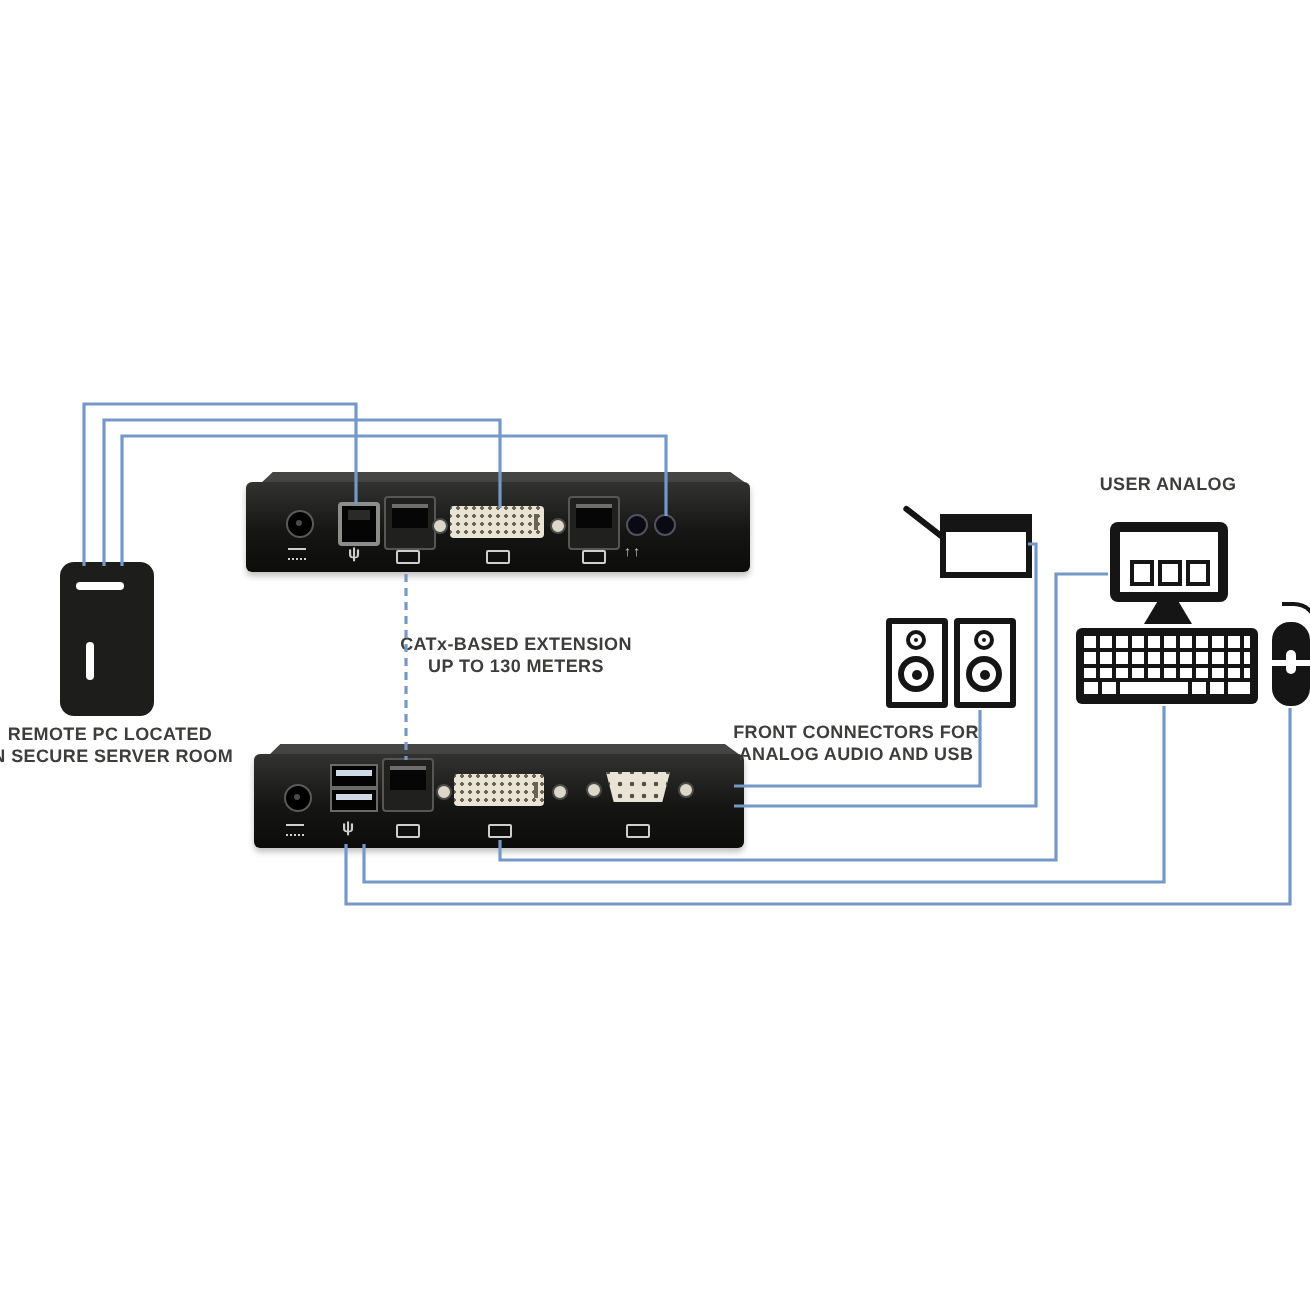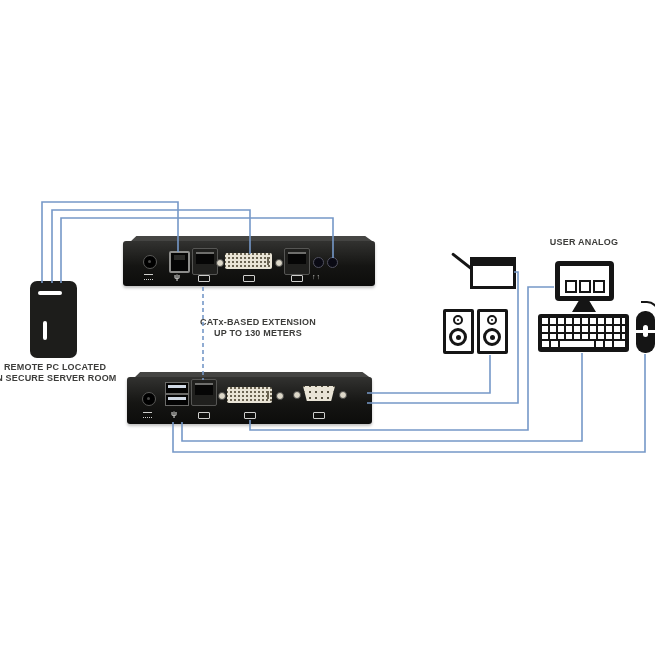--- a/index.html
+++ b/index.html
@@ -127,20 +127,24 @@
     <div class="screw" style="left:166px;top:19px;"></div>
     <div class="db9" style="left:176px;top:14px;"></div>
     <div class="screw" style="left:212px;top:19px;"></div>
     <div class="pmark mark-bars" style="left:16px;top:40px;"></div>
     <div class="pmark mark-psi" style="left:44px;top:38px;">ψ</div>
     <div class="pmark mark-rect" style="left:71px;top:40px;"></div>
     <div class="pmark mark-rect" style="left:117px;top:40px;"></div>
     <div class="pmark mark-rect" style="left:186px;top:40px;"></div>
   </div>
 
+  <div class="lbl" style="left:363px;top:361px;width:130px;">
+    <div>FRONT CONNECTORS FOR</div>
+    <div>ANALOG AUDIO AND USB</div>
+  </div>
 
   <div class="lbl" style="left:529px;top:237px;width:110px;">USER ANALOG</div>
 
   <div class="stylus"></div>
   <div class="tablet">
     <div class="bar"></div>
   </div>
 
   <div class="speaker" style="left:443px;top:309px;">
     <div class="tweet"></div>

